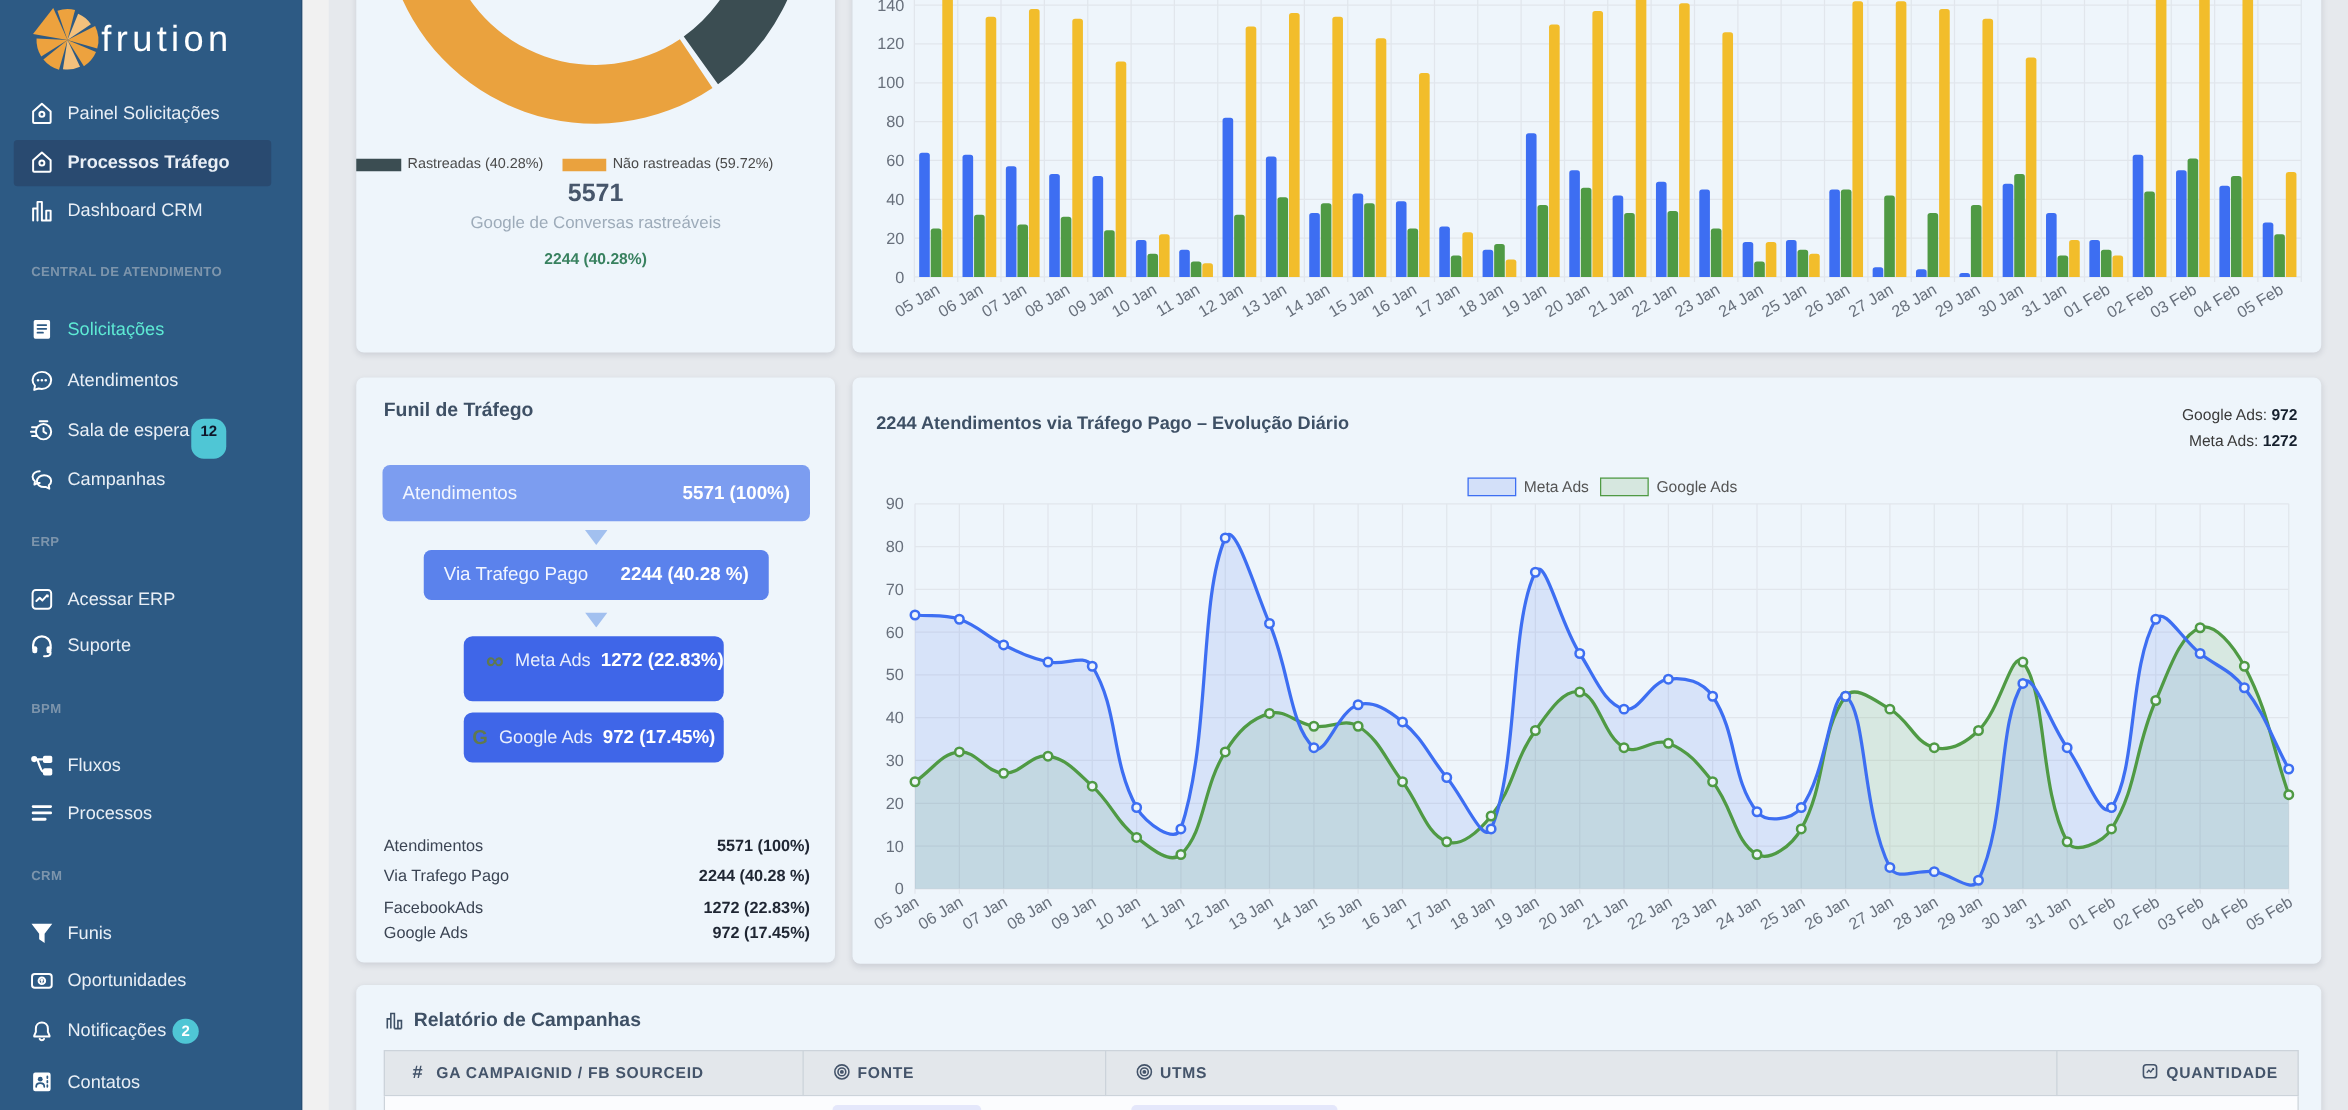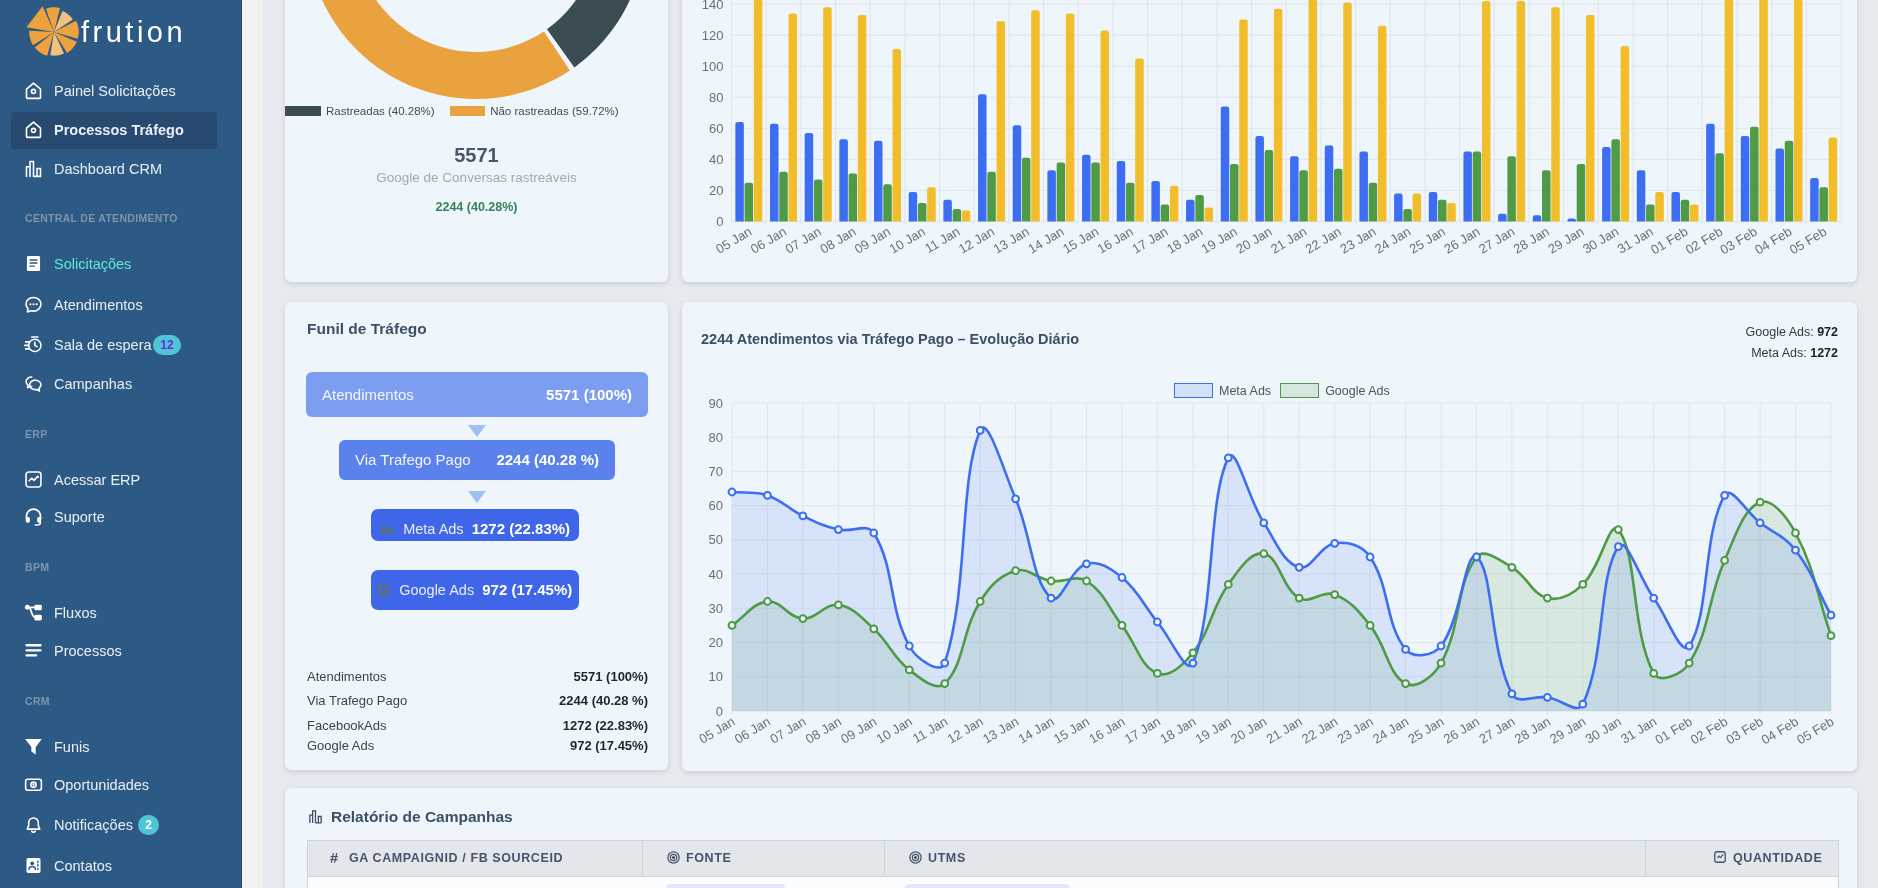--- a/index.html
+++ b/index.html
@@ -44,21 +44,21 @@
   <div style="position:absolute;left:23px;top:294px;width:21px;height:21px"><svg width="21" height="21" viewBox="0 0 24 24" fill="none" stroke="#fff" stroke-width="1.8" stroke-linecap="round" stroke-linejoin="round">
           <path d="M12 4 C7 4 3.5 7.4 3.5 11.5 c0 2 .8 3.8 2.2 5.1 L5 20.5 l4 -1.3 c.9 .3 1.9 .4 3 .4 4.7 0 8.5 -3.6 8.5 -8.1 S16.7 4 12 4 Z"></path>
           <path d="M8.5 11.7h.01M12 11.7h.01M15.5 11.7h.01" stroke-width="2.4"></path>
         </svg></div>
       <div style="position:absolute;left:54px;top:295px;font-size:14.5px;font-weight:400;color:#e9eff6;line-height:20px">Atendimentos</div>
   <div style="position:absolute;left:23px;top:334px;width:21px;height:21px"><svg width="21" height="21" viewBox="0 0 24 24" fill="none" stroke="#fff" stroke-width="1.8" stroke-linecap="round" stroke-linejoin="round">
           <circle cx="13.5" cy="13" r="7"></circle>
           <path d="M13.5 9.5 V13 l2.5 1.5 M10 3.5 h7 M3 9 h4 M2 13 h4 M3 17 h4"></path>
         </svg></div>
       <div style="position:absolute;left:54px;top:335px;font-size:14.5px;font-weight:400;color:#e9eff6;line-height:20px">Sala de espera</div>
-      <div style="position:absolute;left:153px;top:335px;width:28px;height:20px;border-radius:10px;background:#4fc6d5;color:#6d28d9;font-size:12px;font-weight:700;text-align:center;line-height:20px">12</div>
+      <div style="position:absolute;left:153px;top:335px;width:28px;height:32px;border-radius:10px;background:#4fc6d5;color:#0f172a;font-size:12px;font-weight:700;text-align:center;line-height:20px">12</div>
   <div style="position:absolute;left:23px;top:373px;width:21px;height:21px"><svg width="21" height="21" viewBox="0 0 24 24" fill="none" stroke="#fff" stroke-width="1.8" stroke-linecap="round" stroke-linejoin="round">
           <path d="M10 4.5 C6.4 4.5 3.5 6.8 3.5 9.7 c0 1.6 .9 3 2.2 4 L5.2 16.8 l3.4 -1.6 c.45 .08 .92 .13 1.4 .13"></path>
           <path d="M14 8.2 c3.6 0 6.5 2.3 6.5 5.2 0 1.6 -.9 3 -2.2 4 l.5 3.1 -3.4 -1.6 c-.45 .08 -.92 .13 -1.4 .13 -3.6 0 -6.5 -2.3 -6.5 -5.2 0 -2.9 2.9 -5.7 6.5 -5.7 Z"></path>
         </svg></div>
       <div style="position:absolute;left:54px;top:374px;font-size:14.5px;font-weight:400;color:#e9eff6;line-height:20px">Campanhas</div>
   <div style="position:absolute;left:25px;top:428px;font-size:10.5px;font-weight:700;letter-spacing:0.3px;color:#7d95ac">ERP</div>
   <div style="position:absolute;left:23px;top:469px;width:21px;height:21px"><svg width="21" height="21" viewBox="0 0 24 24" fill="none" stroke="#fff" stroke-width="1.8" stroke-linecap="round" stroke-linejoin="round">
           <rect x="3.5" y="3.5" width="17" height="17" rx="3"></rect>
           <path d="M7 13.5 l3 -3 2.5 2.5 4 -4.5 M16.5 8.5 h.9 v.9"></path>
         </svg></div>
@@ -110,21 +110,21 @@
 <div style="position:absolute;left:241px;top:0;width:1px;height:888px;background:#254b6e"></div>
     <div style="position:absolute;left:242px;top:0;width:21px;height:888px;background:#f1f1f1"></div>
 
 <div class="card" style="left:285px;top:-160px;width:383px;height:442px">
   <div style="position:absolute;left:0;top:0;width:383px;height:442px;overflow:hidden">
         <svg width="383" height="442" viewBox="0 0 383 442" style="position:absolute;left:0;top:0">
           <path d="M192.8 -79.0 A169.0 169.0 0 0 1 289.4 227.4 L262.0 189.2 A122.0 122.0 0 0 0 192.3 -32.0 Z" fill="#3b4d52"></path>
           <path d="M285.0 230.4 A169.0 169.0 0 1 1 189.2 -79.0 L189.7 -32.0 A122.0 122.0 0 1 0 258.9 191.4 Z" fill="#eaa23e"></path>
         </svg>
       </div>
-  <div style="position:absolute;left:0;top:261px;width:320px;text-align:right;white-space:nowrap">
+  <div style="position:absolute;left:0;top:283px;width:320px;text-align:right;white-space:nowrap">
     <span style="display:inline-block;width:36px;height:10px;background:#3b4d52;vertical-align:middle;margin-right:5px"></span><span style="font-size:11.5px;color:#4a4a4a;vertical-align:middle">Rastreadas (40.28%)</span>
     <span style="display:inline-block;width:35px;height:10px;background:#eaa23e;vertical-align:middle;margin:0 5px 0 11px"></span><span style="font-size:11.5px;color:#4a4a4a;vertical-align:middle">Não rastreadas (59.72%)</span>
   </div>
   <div style="position:absolute;left:0;top:304px;width:383px;text-align:center;font-size:20px;font-weight:700;color:#47566b">5571</div>
   <div style="position:absolute;left:0;top:330px;width:383px;text-align:center;font-size:13.5px;color:#9dabb9">Google de Conversas rastreáveis</div>
   <div style="position:absolute;left:0;top:360px;width:383px;text-align:center;font-size:12.5px;font-weight:600;color:#38815f">2244 (40.28%)</div>
 </div>
 
 <div class="card" style="left:682px;top:-160px;width:1175px;height:442px">
   <div style="position:absolute;left:0;top:160px;width:1175px;height:282px">
@@ -313,21 +313,21 @@
 <div class="card" style="left:285px;top:302px;width:383px;height:468px">
   <div style="position:absolute;left:22px;top:18px;font-size:15.5px;font-weight:700;color:#3e5065">Funil de Tráfego</div>
   <div style="position:absolute;left:21px;top:70px;width:342px;height:45px;background:#7c9df0;border-radius:6px;color:#f2f6ff;font-size:15px;line-height:45px"><span style="margin-left:16px">Atendimentos</span><span style="position:absolute;right:16px;font-weight:700;color:#fff">5571 (100%)</span></div>
   <div style="position:absolute;left:183px;top:121px"><svg width="18" height="12" viewBox="0 0 18 12">
           <path d="M0 0 h18 L9 12 Z" fill="#a2c0ef"></path>
         </svg></div>
   <div style="position:absolute;left:54px;top:138px;width:276px;height:40px;background:#5b82ec;border-radius:6px;color:#f2f6ff;font-size:15px;line-height:40px"><span style="margin-left:16px">Via Trafego Pago</span><span style="position:absolute;right:16px;font-weight:700;color:#fff">2244 (40.28 %)</span></div>
   <div style="position:absolute;left:183px;top:187px"><svg width="18" height="12" viewBox="0 0 18 12">
           <path d="M0 0 h18 L9 12 Z" fill="#a2c0ef"></path>
         </svg></div>
-  <div style="position:absolute;left:86px;top:207px;width:208px;height:32px;background:#3f66e8;border-radius:7px;color:#e8eefc;font-size:14.5px;line-height:40px;text-align:center"><span style="color:#60794e;font-size:20px;font-weight:700;vertical-align:-2px;margin-right:9px;letter-spacing:0">∞</span>Meta Ads&nbsp; <span style="font-weight:700;color:#fff;font-size:15px">1272 (22.83%)</span></div>
+  <div style="position:absolute;left:86px;top:207px;width:208px;height:52px;background:#3f66e8;border-radius:7px;color:#e8eefc;font-size:14.5px;line-height:40px;text-align:right"><span style="color:#60794e;font-size:20px;font-weight:700;vertical-align:-2px;margin-right:9px;letter-spacing:0">∞</span>Meta Ads&nbsp; <span style="font-weight:700;color:#fff;font-size:15px">1272 (22.83%)</span></div>
   <div style="position:absolute;left:86px;top:268px;width:208px;height:40px;background:#3f66e8;border-radius:7px;color:#e8eefc;font-size:14.5px;line-height:40px;text-align:center"><span style="color:#60794e;font-size:16px;font-weight:700;vertical-align:-1px;margin-right:9px">G</span>Google Ads&nbsp; <span style="font-weight:700;color:#fff;font-size:15px">972 (17.45%)</span></div>
   <div style="position:absolute;left:22px;top:367px;font-size:13px;color:#3b4453">Atendimentos</div>
       <div style="position:absolute;left:115px;top:367px;width:248px;text-align:right;font-size:13px;font-weight:700;color:#1f2633">5571 (100%)</div>
   <div style="position:absolute;left:22px;top:391px;font-size:13px;color:#3b4453">Via Trafego Pago</div>
       <div style="position:absolute;left:115px;top:391px;width:248px;text-align:right;font-size:13px;font-weight:700;color:#1f2633">2244 (40.28 %)</div>
   <div style="position:absolute;left:22px;top:416px;font-size:13px;color:#3b4453">FacebookAds</div>
       <div style="position:absolute;left:115px;top:416px;width:248px;text-align:right;font-size:13px;font-weight:700;color:#1f2633">1272 (22.83%)</div>
   <div style="position:absolute;left:22px;top:436px;font-size:13px;color:#3b4453">Google Ads</div>
       <div style="position:absolute;left:115px;top:436px;width:248px;text-align:right;font-size:13px;font-weight:700;color:#1f2633">972 (17.45%)</div>
 </div>

